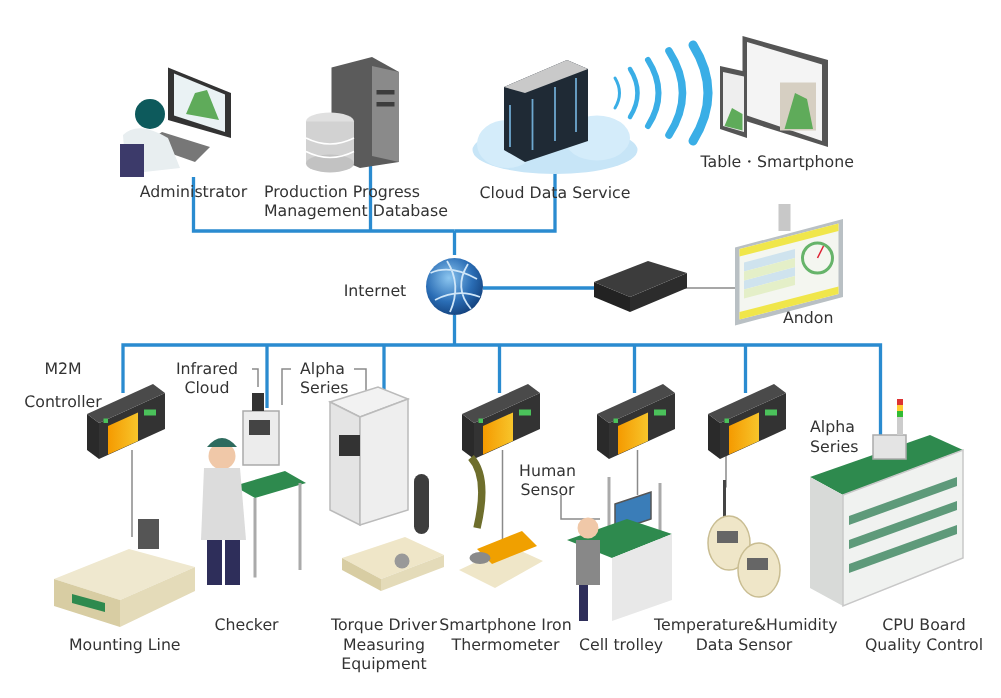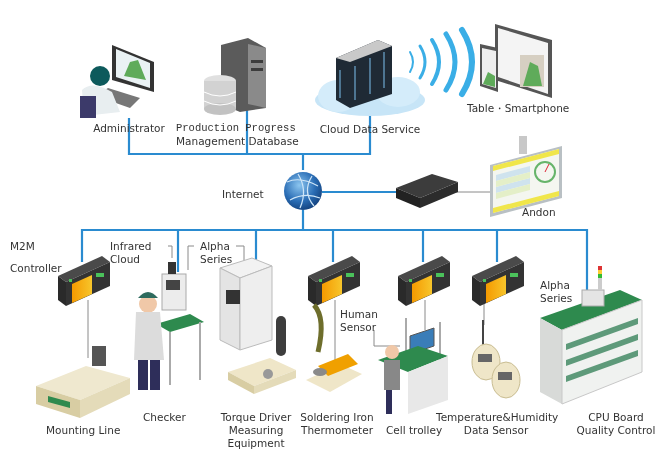--- a/index.html
+++ b/index.html
@@ -1,21 +1,21 @@
 <!DOCTYPE html>
 <html><head>
 <meta charset="utf-8">
 <style>
   html, body { margin:0; padding:0; background:#ffffff; }
   body { width:667px; height:465px; position:relative; overflow:hidden;
          font-family:"DejaVu Sans", sans-serif; }
   #diagram { position:absolute; left:0; top:0; width:667px; height:465px; }
   .lbl { position:absolute; font-size:10.5px; line-height:12px; color:#333; white-space:nowrap; }
   .c { text-align:center; }
-  .r { text-align:left; }
+  .r { text-align:center; }
 </style>
 </head>
 <body>
 
 <svg id="diagram" viewBox="0 0 667 465" xmlns="http://www.w3.org/2000/svg">
   <defs>
     <radialGradient id="globeG" cx="40%" cy="35%" r="70%">
       <stop offset="0" stop-color="#8cc6f0"></stop>
       <stop offset="0.6" stop-color="#2a6db5"></stop>
       <stop offset="1" stop-color="#123f7a"></stop>
@@ -219,21 +219,21 @@
     </g>
     <rect x="582" y="290" width="22" height="16" fill="#e4e4e4" stroke="#aaa"></rect>
     <rect x="598" y="266" width="4" height="24" fill="#ccc"></rect>
     <rect x="598" y="266" width="4" height="4" fill="#d33"></rect>
     <rect x="598" y="270" width="4" height="4" fill="#fc3"></rect>
     <rect x="598" y="274" width="4" height="4" fill="#3b3"></rect>
   </g>
 </svg>
 
 <div class="lbl c" style="left:74px;top:122px;width:110px;text-align:center;">Administrator</div>
-<div class="lbl" style="left:176px;top:122px;font-family:Liberation Mono, monospace;">Production Progress</div>
+<div class="lbl" style="left:176px;top:122px;">Production Progress</div>
 <div class="lbl" style="left:176px;top:135px;">Management Database</div>
 <div class="lbl c" style="left:315px;top:123px;width:110px;">Cloud Data Service</div>
 <div class="lbl" style="left:467px;top:102px;">Table・Smartphone</div>
 <div class="lbl r" style="left:222px;top:188px;width:56px;">Internet</div>
 <div class="lbl" style="left:522px;top:206px;">Andon</div>
 
 <div class="lbl r" style="left:10px;top:240px;width:64px;">M2M</div>
 <div class="lbl r" style="left:10px;top:262px;width:64px;">Controller</div>
 <div class="lbl r" style="left:110px;top:240px;width:56px;">Infrared</div>
 <div class="lbl r" style="left:110px;top:253px;width:56px;">Cloud</div>
@@ -242,19 +242,19 @@
 <div class="lbl r" style="left:340px;top:308px;width:50px;">Human</div>
 <div class="lbl r" style="left:340px;top:321px;width:50px;">Sensor</div>
 <div class="lbl" style="left:540px;top:279px;">Alpha</div>
 <div class="lbl" style="left:540px;top:292px;">Series</div>
 
 <div class="lbl" style="left:46px;top:424px;">Mounting Line</div>
 <div class="lbl" style="left:143px;top:411px;">Checker</div>
 <div class="lbl c" style="left:198px;top:411px;width:116px;">Torque Driver</div>
 <div class="lbl c" style="left:198px;top:424px;width:116px;">Measuring</div>
 <div class="lbl c" style="left:198px;top:437px;width:116px;">Equipment</div>
-<div class="lbl c" style="left:292px;top:411px;width:90px;">Soldering Iron</div>
+<div class="lbl c" style="left:292px;top:411px;width:90px;">Smartphone Iron</div>
 <div class="lbl c" style="left:292px;top:424px;width:90px;">Thermometer</div>
 <div class="lbl" style="left:386px;top:424px;">Cell trolley</div>
 <div class="lbl c" style="left:436px;top:411px;width:120px;">Temperature&amp;Humidity</div>
 <div class="lbl c" style="left:436px;top:424px;width:120px;">Data  Sensor</div>
 <div class="lbl c" style="left:566px;top:411px;width:100px;">CPU Board</div>
 <div class="lbl c" style="left:566px;top:424px;width:100px;">Quality Control</div>
 
 </body></html>

